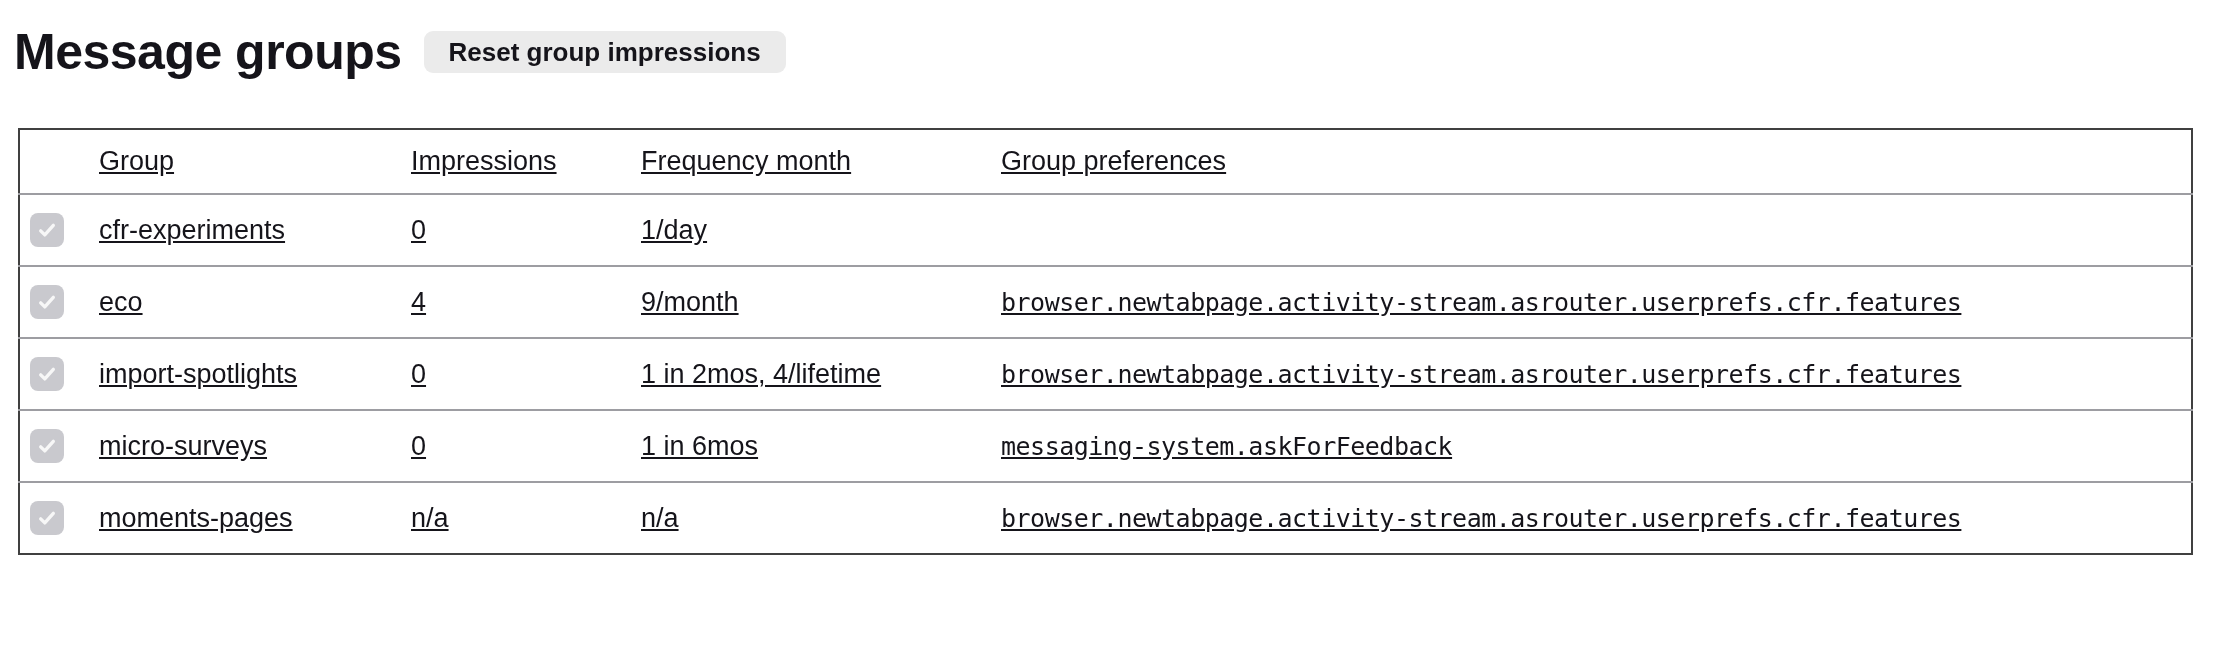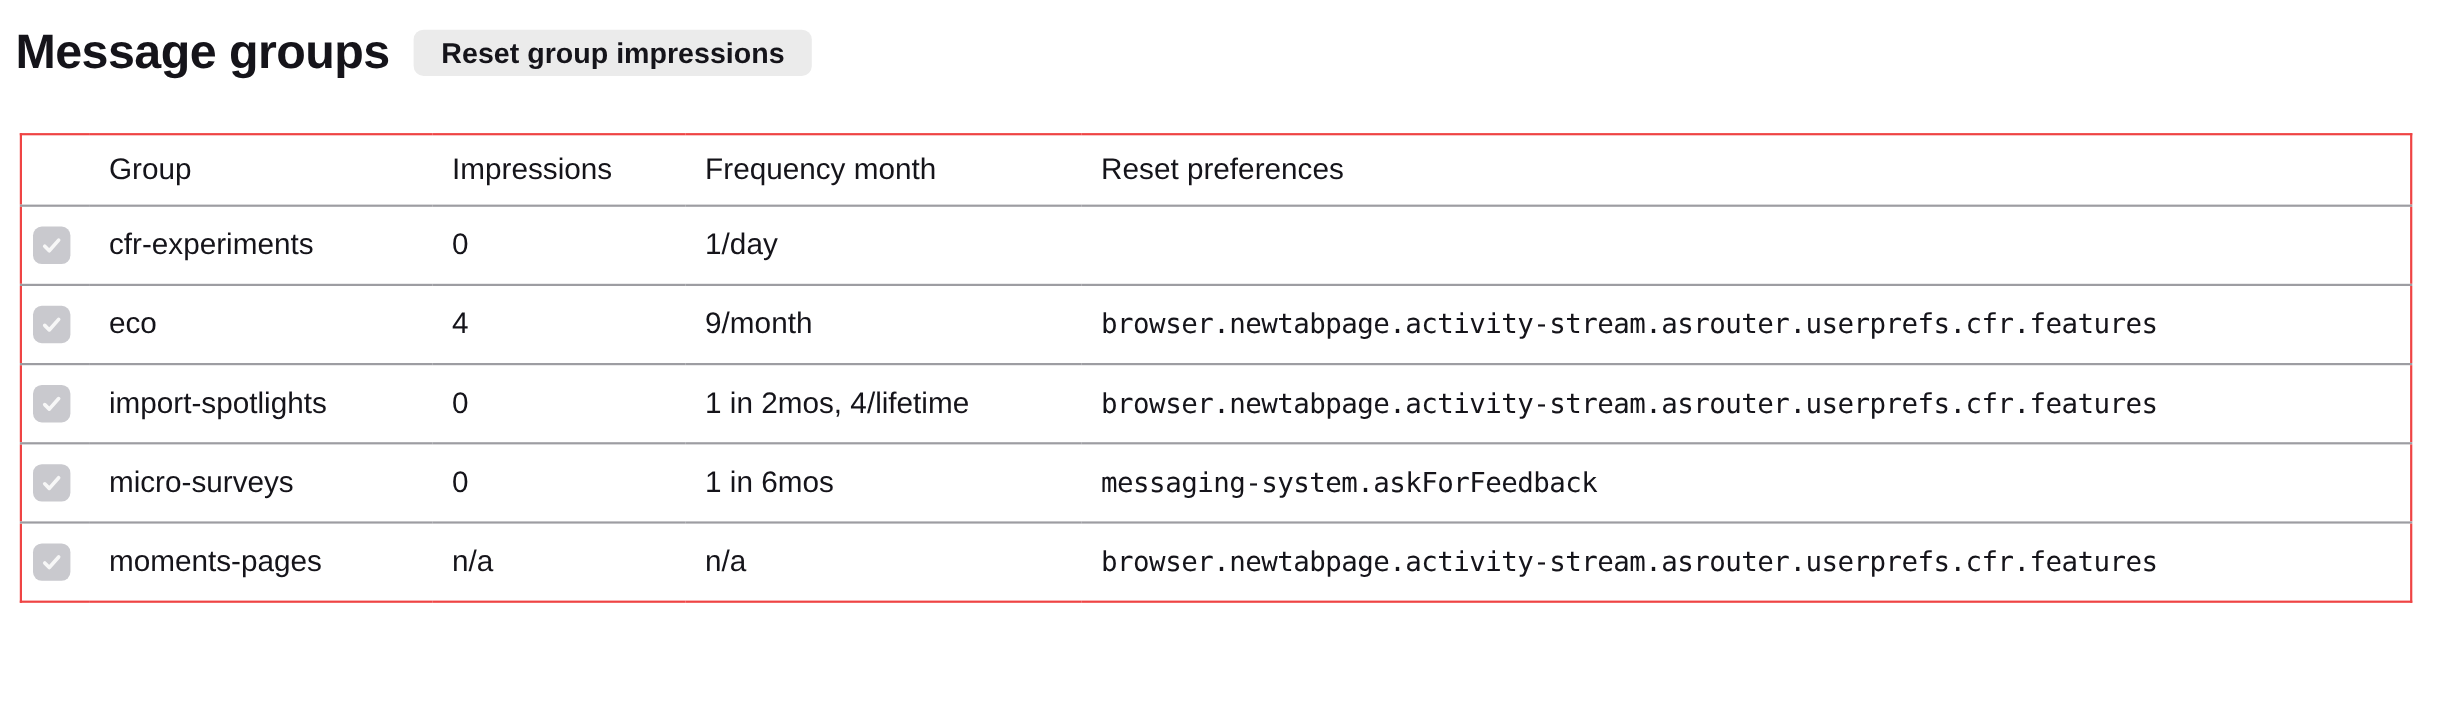--- a/index.html
+++ b/index.html
@@ -15,21 +15,21 @@
     overflow: hidden;
   }
   .header-row {
     display: flex;
     align-items: center;
     gap: 22px;
     padding: 22px 0 0 14px;
   }
   .page-title {
     margin: 0;
-    font-size: 44px;
+    font-size: 50px;
     font-weight: 700;
     letter-spacing: -0.5px;
     line-height: 1.2;
   }
   .reset-button {
     font-family: inherit;
     font-size: 26px;
     font-weight: 700;
     color: #15141a;
     background: #ebebeb;
@@ -38,22 +38,23 @@
     padding: 8px 25px;
     line-height: 1;
     cursor: pointer;
     white-space: nowrap;
   }
   .groups-table {
     border-collapse: collapse;
     table-layout: fixed;
     width: 2175px;
     margin: 46px 0 0 18px;
-    border: 2px solid #ef4444;
+    border: 2px solid #404040;
     font-size: 27px;
+    text-decoration: underline;
   }
   .groups-table th,
   .groups-table td {
     padding: 0 0 0 18px;
     border-bottom: 2px solid #9d9da2;
     vertical-align: middle;
     text-align: left;
     overflow: hidden;
     white-space: nowrap;
   }
@@ -106,21 +107,21 @@
     <col style="width:230px">
     <col style="width:360px">
     <col>
   </colgroup>
   <thead>
     <tr>
       <th class="checkbox-cell"></th>
       <th>Group</th>
       <th>Impressions</th>
       <th>Frequency month</th>
-      <th>Reset preferences</th>
+      <th>Group preferences</th>
     </tr>
   </thead>
   <tbody id="groups-tbody">
       <tr>
         <td class="checkbox-cell"><span class="checkbox" role="checkbox" aria-checked="true">
             <svg viewBox="0 0 16 16">
               <path d="M3.4 8.6 L6.4 11.6 L12.6 4.6" fill="none" stroke="#f7f7f7" stroke-width="2.4" stroke-linecap="round" stroke-linejoin="round"></path>
             </svg>
           </span></td>
         <td>cfr-experiments</td>

